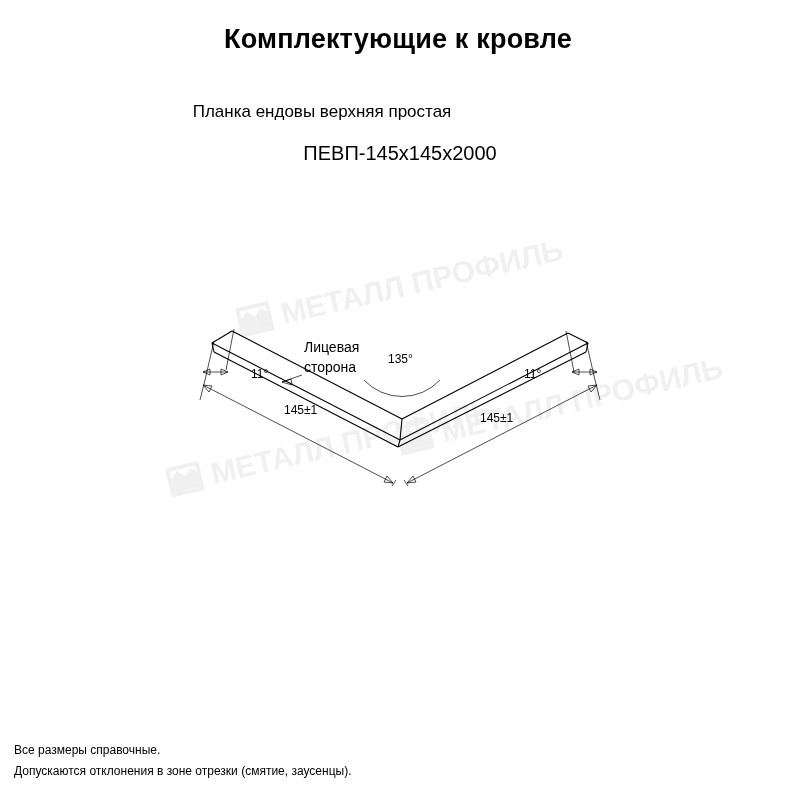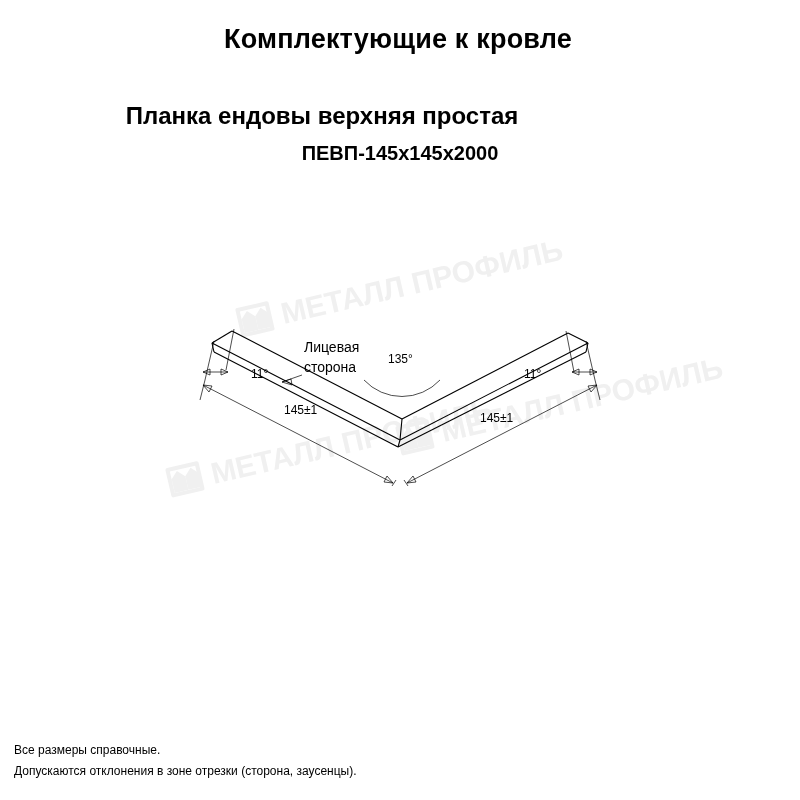--- a/index.html
+++ b/index.html
@@ -28,31 +28,31 @@
     font-size: 27px;
     font-weight: bold;
     letter-spacing: 0.2px;
   }
   .subtitle {
     position: absolute;
     top: 102px;
     left: 0;
     width: 644px;
     text-align: center;
-    font-size: 24px;
-    font-weight: bold;
+    font-size: 17px;
+    font-weight: normal;
   }
   .code {
     position: absolute;
     top: 142px;
     left: 0;
     width: 800px;
     text-align: center;
     font-size: 20px;
-    font-weight: bold;
+    font-weight: normal;
   }
   .drawing {
     position: absolute;
     top: 200px;
     left: 0;
     width: 800px;
     height: 420px;
   }
   .footnotes {
     position: absolute;
@@ -198,16 +198,16 @@
         <path class="thin" d="M282 182 l9 -3 l1 6 z" fill="#000"></path>
         <text class="labeltext" x="304" y="152">Лицевая</text>
         <text class="labeltext" x="304" y="172">сторона</text>
       </g>
 
     </svg>
   </div>
 
   <div class="footnotes">
     <div>Все размеры справочные.</div>
-    <div>Допускаются отклонения в зоне отрезки (сторона, заусенцы).</div>
+    <div>Допускаются отклонения в зоне отрезки (смятие, заусенцы).</div>
   </div>
 
 </div>
 
 </body></html>

